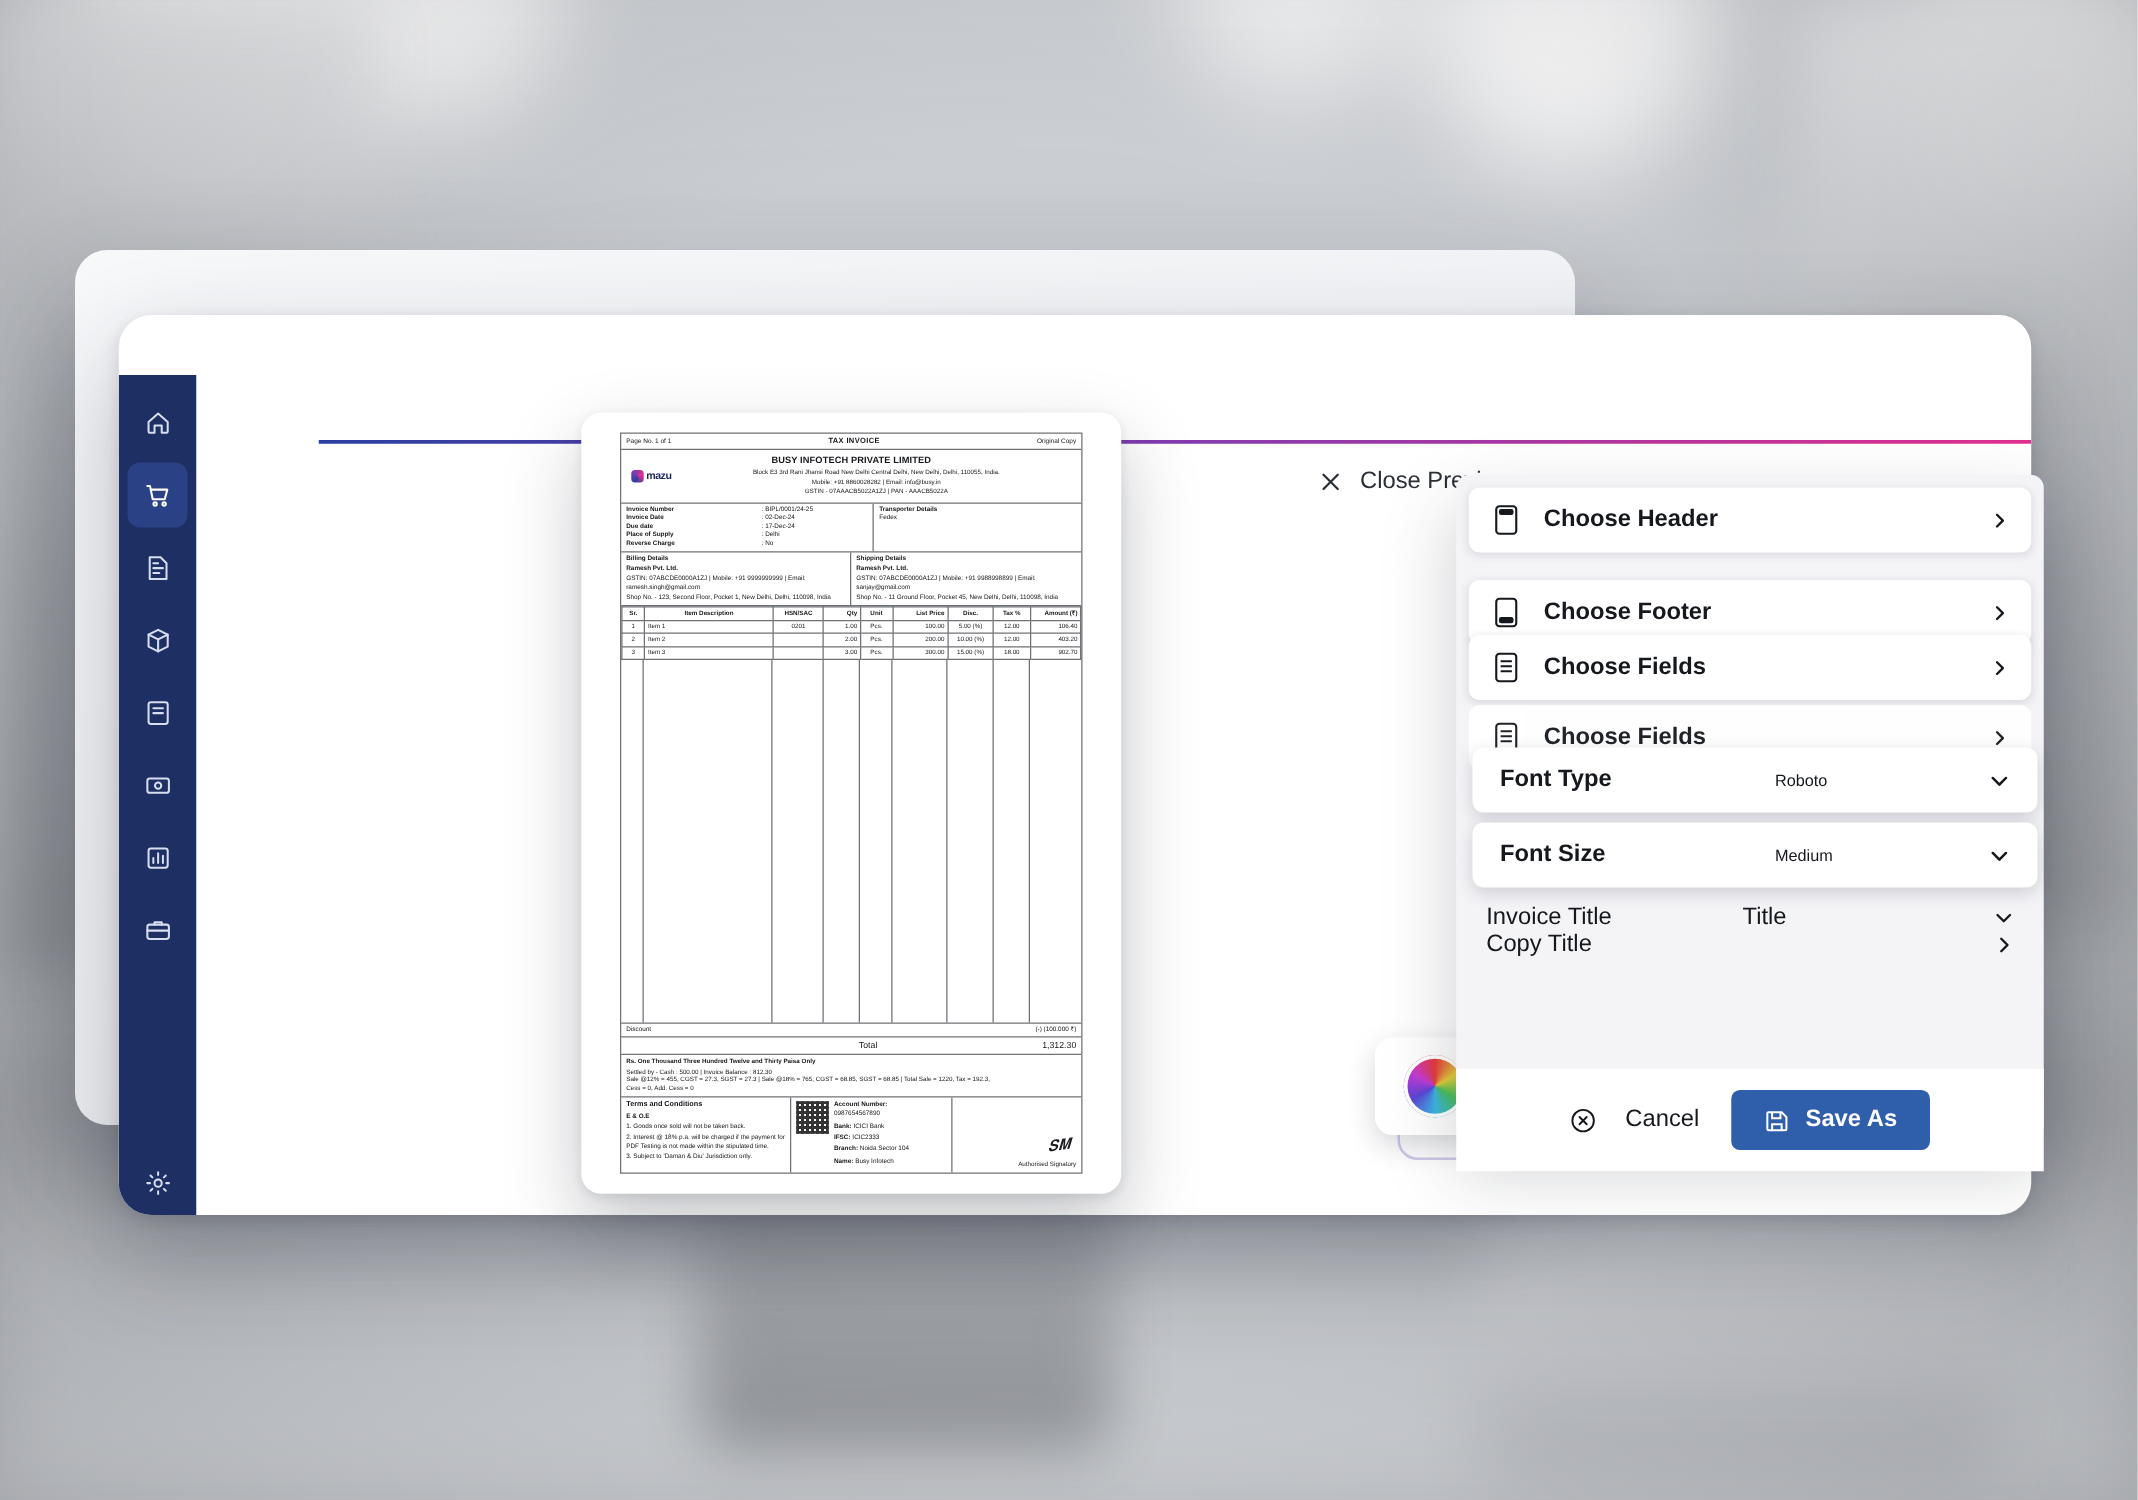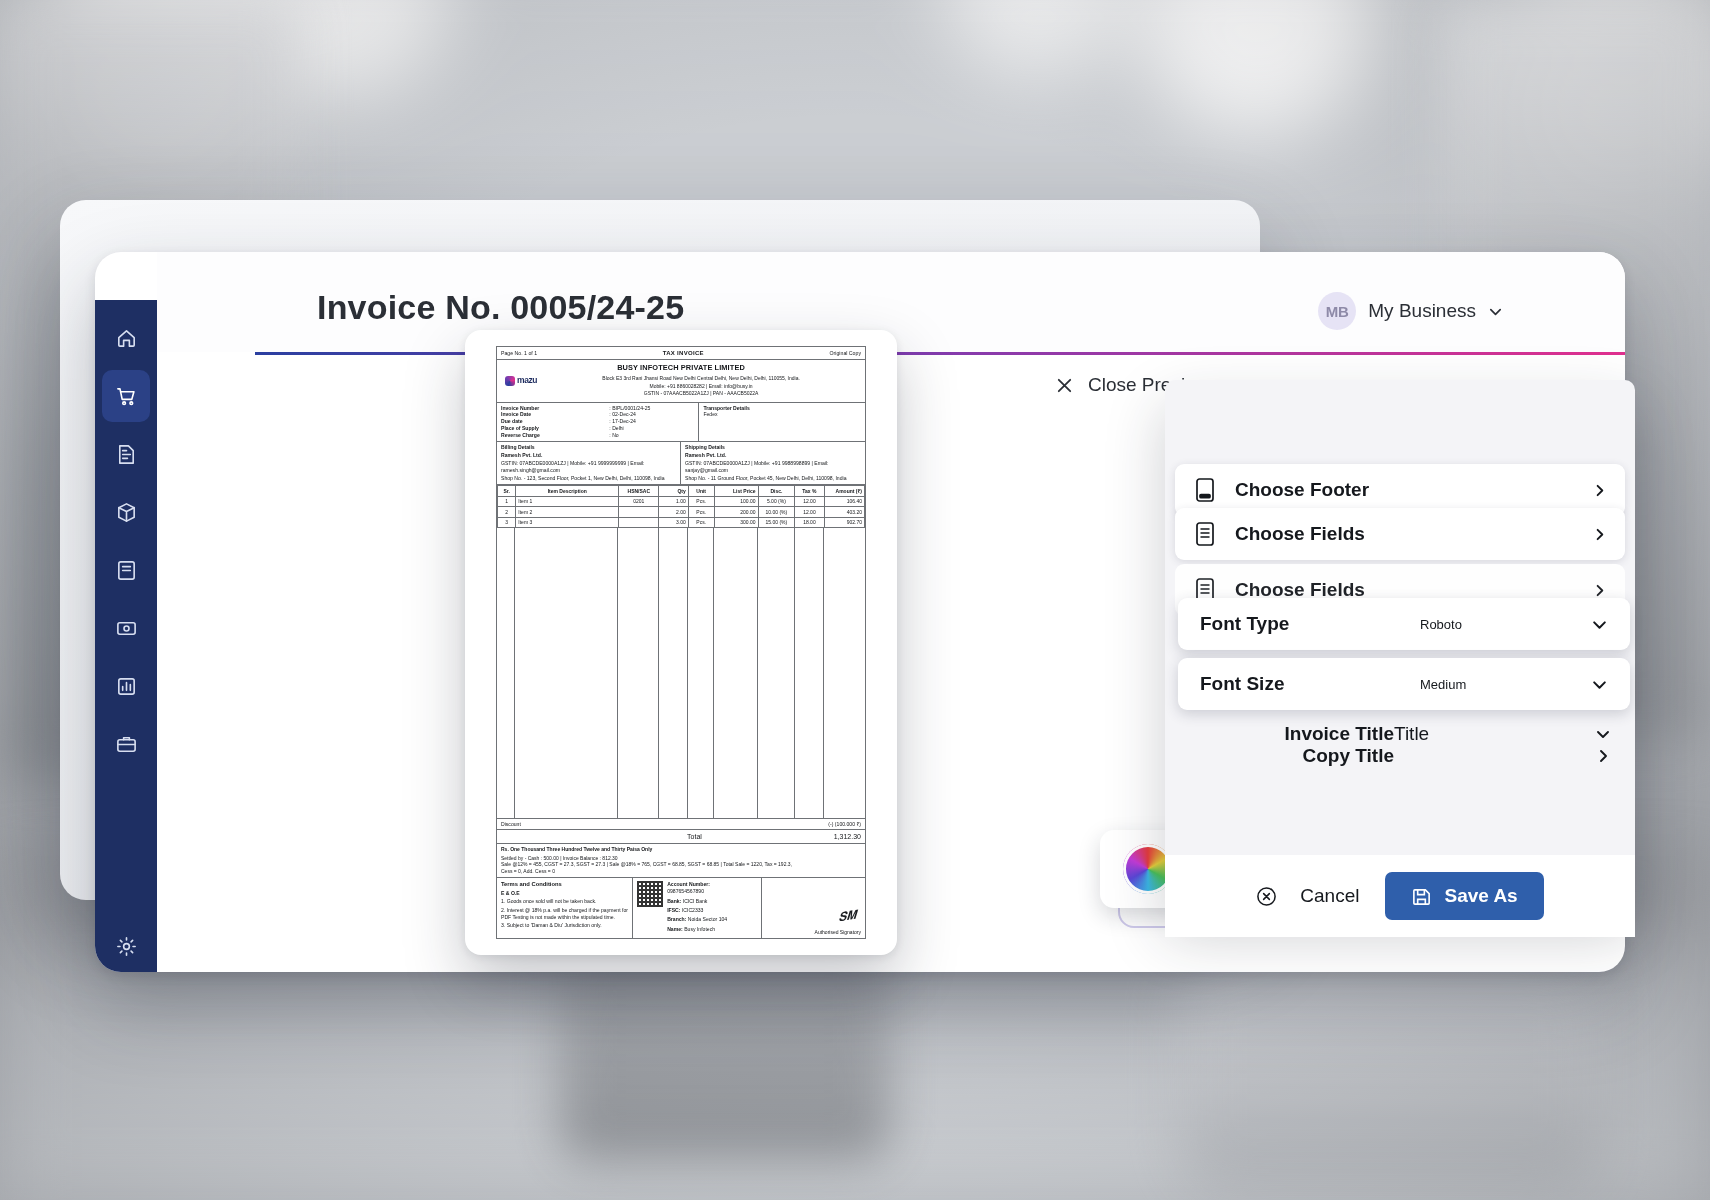--- a/index.html
+++ b/index.html
@@ -175,21 +175,21 @@
   .opt-card .ic svg { width:24px; height:26px; stroke:#15181d; fill:none; stroke-width:1.7; }
   .opt-card .lbl { font-size:19px; font-weight:700; color:#15181d; flex:1 1 auto; }
   .opt-card .chev { width:15px; height:15px; stroke:#15181d; fill:none; stroke-width:2; }
   #opt-header { top:10px; }
   #opt-footer { top:84px; }
   #opt-fields  { top:128px; }
   #opt-fields-ghost { top:184px; background:#ffffff; box-shadow:none; opacity:.95; }
 
   .list-row { position:absolute; left:0; width:470px; height:56px;
     display:flex; align-items:center; padding:0 24px; cursor:pointer; }
-  .list-row .lbl { font-size:19px; font-weight:700; color:#15181d; width:205px; flex:0 0 auto;text-align:right; }
+  .list-row .lbl { font-size:19px; font-weight:400; color:#15181d; width:205px; flex:0 0 auto; }
   .list-row .val { font-size:19px; color:#15181d; flex:1 1 auto; }
   .list-row .caret { width:16px; height:16px; stroke:#15181d; fill:none; stroke-width:1.9; }
   #row-fontsize-b { top:212px; }
   #row-company { top:268px; }
   #row-invtitle { top:326px; }
   #row-copytitle { top:364px; overflow:hidden; height:24px; }
 
   
   #float-fonttype {
     position:absolute; left:1178px; top:598px; width:452px; height:52px; background:#fff;
@@ -232,31 +232,20 @@
   <div class="desk"></div>
   <div class="chair"></div>
   <div class="blob1"></div>
   <div class="vign"></div>
 </div>
 
 <div id="device-shell"></div>
 
 <div id="app-window">
 
-  <div id="topbar">
-    <div id="page-title">Invoice No. 0005/24-25</div>
-
-    <div id="account">
-      <div id="avatar">MB</div>
-      <div id="account-name">My Business</div>
-      <svg class="chev" viewBox="0 0 16 16">
-        <polyline points="3,6 8,11 13,6" stroke-linecap="round" stroke-linejoin="round"></polyline>
-      </svg>
-    </div>
-  </div>
   <div id="accent-rule"></div>
 
   <nav id="sidebar">
     <div class="nav-item">
       <svg viewBox="0 0 24 24">
         <path d="M4 11 12 4l8 7v8a1 1 0 0 1-1 1h-4v-6h-6v6H5a1 1 0 0 1-1-1z"></path>
       </svg>
     </div>
     <div class="nav-item active">
       <svg viewBox="0 0 24 24">
@@ -496,20 +485,32 @@
         <div id="sig-mark">𝑺𝑴</div>
         <div id="sig-label">Authorised Signatory</div>
       </div>
     </div>
 
   </div>
 </div>
 
 <div id="settings-panel">
 
+  <div class="opt-card" id="opt-header">
+    <span class="ic">
+      <svg viewBox="0 0 24 26">
+          <rect x="4" y="2" width="16" height="22" rx="2.5"></rect>
+          <rect x="7" y="5" width="10" height="3.2" rx="1" fill="#15181d"></rect>
+        </svg>
+    </span>
+    <span class="lbl">Choose Header</span>
+    <svg class="chev" viewBox="0 0 16 16">
+        <polyline points="6,3 11,8 6,13" stroke-linecap="round" stroke-linejoin="round"></polyline>
+      </svg>
+  </div>
 
   <div class="opt-card" id="opt-footer">
     <span class="ic">
       <svg viewBox="0 0 24 26">
           <rect x="4" y="2" width="16" height="22" rx="2.5"></rect>
           <rect x="7" y="17.5" width="10" height="3.2" rx="1" fill="#15181d"></rect>
         </svg>
     </span>
     <span class="lbl">Choose Footer</span>
     <svg class="chev" viewBox="0 0 16 16">

